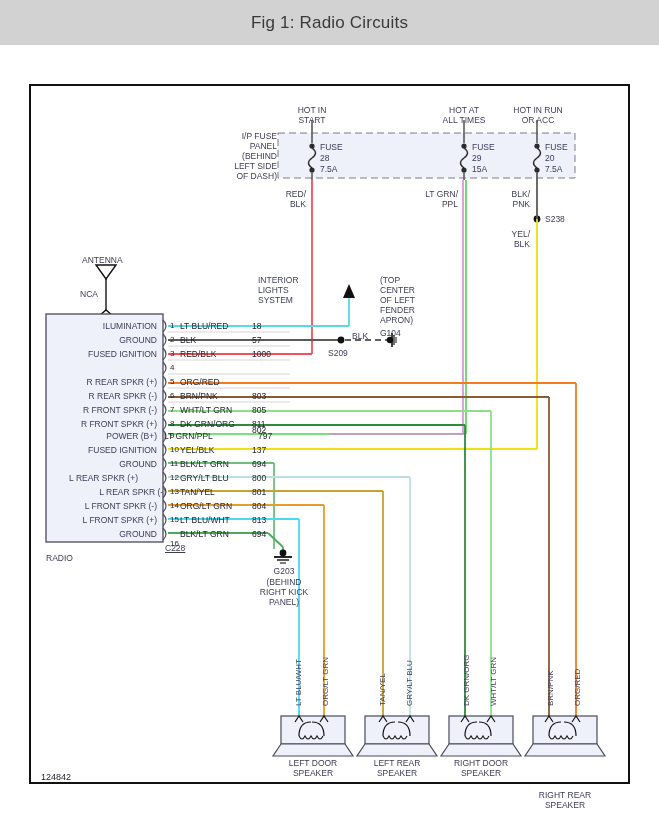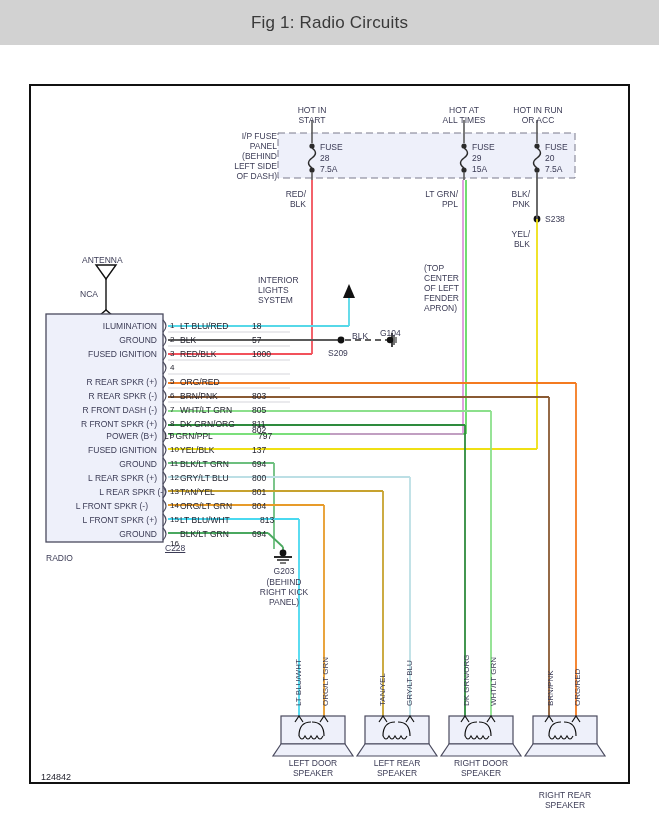--- a/index.html
+++ b/index.html
@@ -282,21 +282,21 @@
 
 <div class="lbl" style="left:545px;top:214px;">S238</div>
 
 <div class="lbl" style="left:82px;top:255px;">ANTENNA</div>
 <div class="lbl" style="left:80px;top:289px;">NCA</div>
 
 <div class="lbl" style="left:258px;top:275px;">INTERIOR
 LIGHTS
 SYSTEM</div>
 
-<div class="lbl" style="left:380px;top:263px;margin-left:44px;">(TOP
+<div class="lbl" style="left:380px;top:275px;">(TOP
 CENTER
 OF LEFT
 FENDER
 APRON)</div>
 <div class="lbl" style="left:380px;top:328px;">G104</div>
 <div class="lbl" style="left:352px;top:331px;">BLK</div>
 
 <div class="lbl" style="left:328px;top:348px;">S209</div>
 
 <div class="lbl c" style="left:238px;top:566px;width:92px;">G203</div>
@@ -327,52 +327,52 @@
     <div class="pinwire" style="left: 180px; top: 377px;">ORG/RED</div>
     <div class="pincirc" style="left: 252px; top: 377px; margin-top: 48px;">802</div>
     <div class="pinname" style="left: 46px; width: 111px; top: 377px;">R REAR SPKR (+)</div>
     <div class="pinnum" style="left: 170px; top: 391px;">6</div>
     <div class="pinwire" style="left: 180px; top: 391px;">BRN/PNK</div>
     <div class="pincirc" style="left: 252px; top: 391px;">803</div>
     <div class="pinname" style="left: 46px; width: 111px; top: 391px;">R REAR SPKR (-)</div>
     <div class="pinnum" style="left: 170px; top: 405px;">7</div>
     <div class="pinwire" style="left: 180px; top: 405px;">WHT/LT GRN</div>
     <div class="pincirc" style="left: 252px; top: 405px;">805</div>
-    <div class="pinname" style="left: 46px; width: 111px; top: 405px;">R FRONT DASH (-)</div>
+    <div class="pinname" style="left: 46px; width: 111px; top: 405px;">R FRONT SPKR (-)</div>
     <div class="pinnum" style="left: 170px; top: 419px;">8</div>
     <div class="pinwire" style="left: 180px; top: 419px;">DK GRN/ORG</div>
     <div class="pincirc" style="left: 252px; top: 419px;">811</div>
     <div class="pinname" style="left: 46px; width: 111px; top: 419px;">R FRONT SPKR (+)</div>
     <div class="pinnum" style="left: 170px; top: 431px;">9</div>
     <div class="pinwire" style="left: 164px; top: 431px;">LT GRN/PPL</div>
     <div class="pincirc" style="left: 252px; top: 431px; margin-left: 6px;">797</div>
     <div class="pinname" style="left: 46px; width: 111px; top: 431px;">POWER (B+)</div>
     <div class="pinnum" style="left: 170px; top: 445px;">10</div>
     <div class="pinwire" style="left: 180px; top: 445px;">YEL/BLK</div>
     <div class="pincirc" style="left: 252px; top: 445px;">137</div>
     <div class="pinname" style="left: 46px; width: 111px; top: 445px;">FUSED IGNITION</div>
     <div class="pinnum" style="left: 170px; top: 459px;">11</div>
     <div class="pinwire" style="left: 180px; top: 459px;">BLK/LT GRN</div>
     <div class="pincirc" style="left: 252px; top: 459px;">694</div>
     <div class="pinname" style="left: 46px; width: 111px; top: 459px;">GROUND</div>
     <div class="pinnum" style="left: 170px; top: 473px;">12</div>
     <div class="pinwire" style="left: 180px; top: 473px;">GRY/LT BLU</div>
     <div class="pincirc" style="left: 252px; top: 473px;">800</div>
-    <div class="pinname" style="left: 46px; width: 111px; top: 473px;">L REAR SPKR (+)</div>
+    <div class="pinname" style="left: 46px; width: 92px; top: 473px;">L REAR SPKR (+)</div>
     <div class="pinnum" style="left: 170px; top: 487px;">13</div>
     <div class="pinwire" style="left: 180px; top: 487px;">TAN/YEL</div>
     <div class="pincirc" style="left: 252px; top: 487px;">801</div>
     <div class="pinname" style="left: 46px; width: 120px; top: 487px;">L REAR SPKR (-)</div>
     <div class="pinnum" style="left: 170px; top: 501px;">14</div>
     <div class="pinwire" style="left: 180px; top: 501px;">ORG/LT GRN</div>
     <div class="pincirc" style="left: 252px; top: 501px;">804</div>
-    <div class="pinname" style="left: 46px; width: 102px; top: 501px;">L FRONT SPKR (-)</div>
+    <div class="pinname" style="left: 46px; width: 111px; top: 501px;">L FRONT SPKR (-)</div>
     <div class="pinnum" style="left: 170px; top: 515px;">15</div>
     <div class="pinwire" style="left: 180px; top: 515px;">LT BLU/WHT</div>
-    <div class="pincirc" style="left: 260px; top: 515px;">813</div>
+    <div class="pincirc" style="left: 252px; top: 515px;">813</div>
     <div class="pinname" style="left: 46px; width: 111px; top: 515px;">L FRONT SPKR (+)</div>
     <div class="pinnum" style="left: 170px; top: 539px;">16</div>
     <div class="pinwire" style="left: 180px; top: 529px;">BLK/LT GRN</div>
     <div class="pincirc" style="left: 252px; top: 529px;">694</div>
     <div class="pinname" style="left: 46px; width: 111px; top: 529px;">GROUND</div>
   </div>
 
 <div id="speaker-text-layer">
     <div class="spk" style="left: 267px; top: 758px; width: 92px;">LEFT DOOR
 SPEAKER</div>

